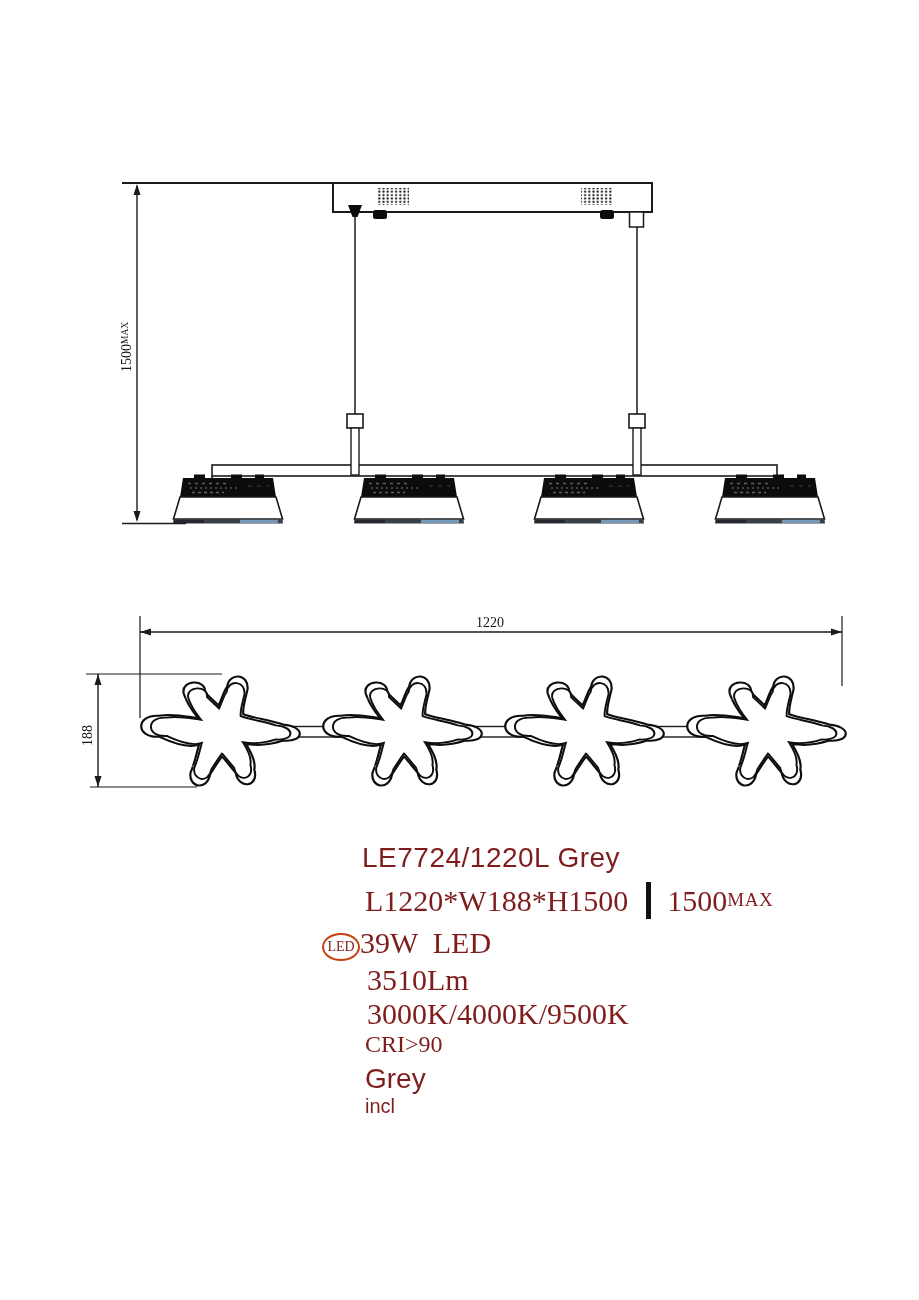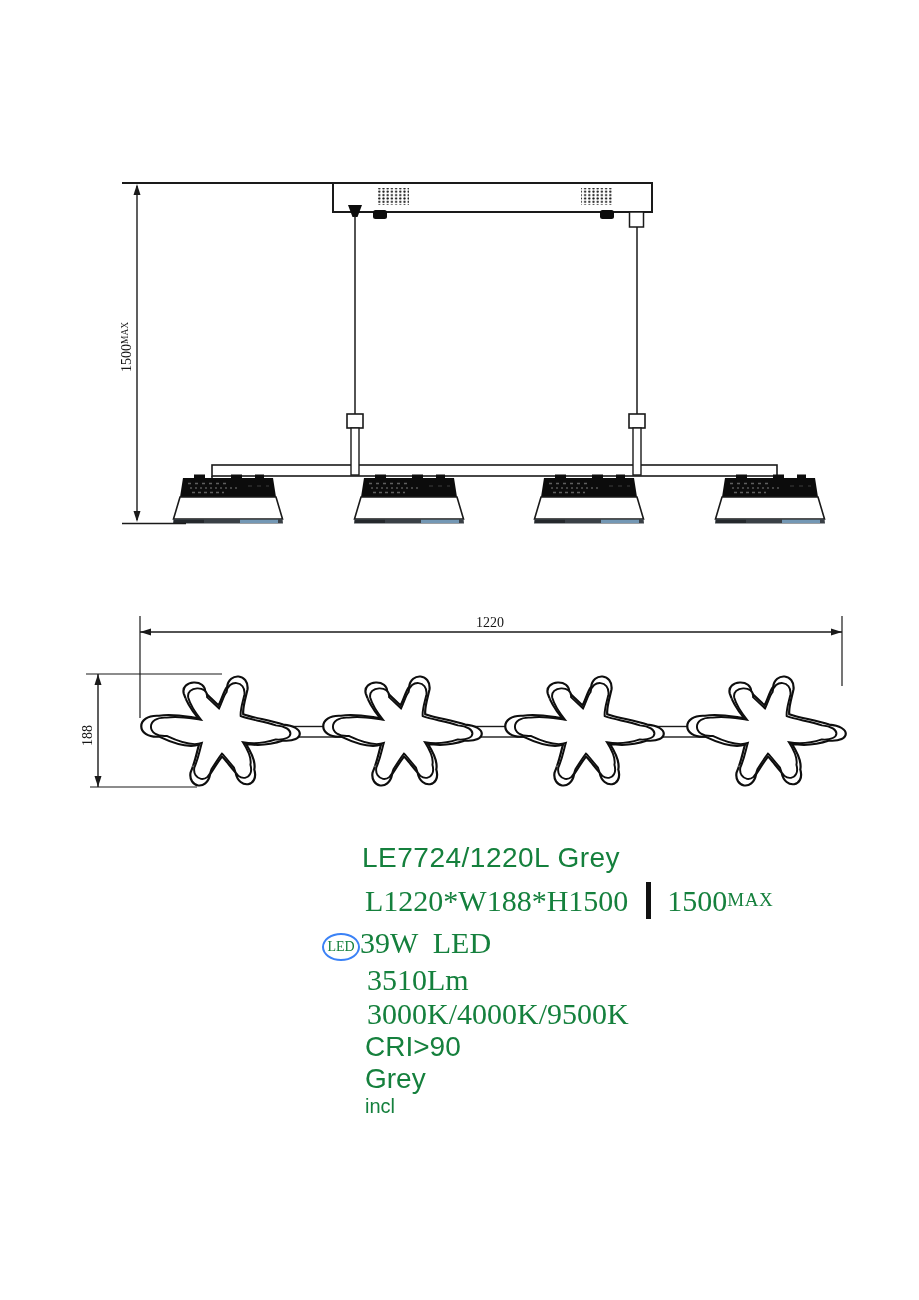--- a/index.html
+++ b/index.html
@@ -1,32 +1,32 @@
 <!DOCTYPE html>
 <html><head>
 <meta charset="utf-8">
 <style>
   html,body{margin:0;padding:0;background:#fff;}
   #page{position:relative;width:919px;height:1300px;background:#ffffff;overflow:hidden;
         font-family:"Liberation Serif", serif;color:#1a1a1a;}
   svg{position:absolute;left:0;top:0;}
   .specs{position:absolute;left:0;top:0;width:919px;height:1300px;pointer-events:none;}
-  .spec-line{position:absolute;white-space:nowrap;color:#15803d;}
+  .spec-line{position:absolute;white-space:nowrap;color:#7f1d1d;}
   .model-line{left:362px;top:842px;font-family:"Liberation Sans",sans-serif;font-size:28px;font-weight:400;letter-spacing:.5px;}
   .size-line{left:365px;top:882px;font-size:30px;}
   .size-divider{display:inline-block;width:5px;height:37px;background:#111;margin:0 16px 0 18px;vertical-align:-8px;}
   .hmax-val{font-size:30px;}
   .hmax-suffix{font-size:19px;vertical-align:5px;letter-spacing:.5px;}
   .led-line{left:322px;top:926px;font-size:30px;}
-  .led-badge{display:inline-block;box-sizing:border-box;width:38px;height:28px;border:2px solid #3b82f6;
+  .led-badge{display:inline-block;box-sizing:border-box;width:38px;height:28px;border:2px solid #c2410c;
              border-radius:50%;font-size:14px;line-height:23px;text-align:center;vertical-align:2px;}
   .power-text{margin-left:0;white-space:pre;}
   .lumen-line{left:367px;top:963px;font-size:30px;}
   .cct-line{left:367px;top:997px;font-size:30px;}
-  .cri-line{left:365px;top:1031px;font-family:Liberation Sans, sans-serif;font-size:28px;}
+  .cri-line{left:365px;top:1031px;font-family:Liberation Serif, serif;font-size:24px;}
   .bulk-line{left:365px;top:1063px;font-family:"Liberation Sans",sans-serif;font-size:28px;}
   .incl-line{left:365px;top:1095px;font-family:"Liberation Sans",sans-serif;font-size:20px;}
   text{font-family:"Liberation Serif",serif;fill:#161616;}
 </style>
 </head>
 <body>
 
 <div id="page">
 
   <svg width="919" height="820" viewBox="0 0 919 820">

